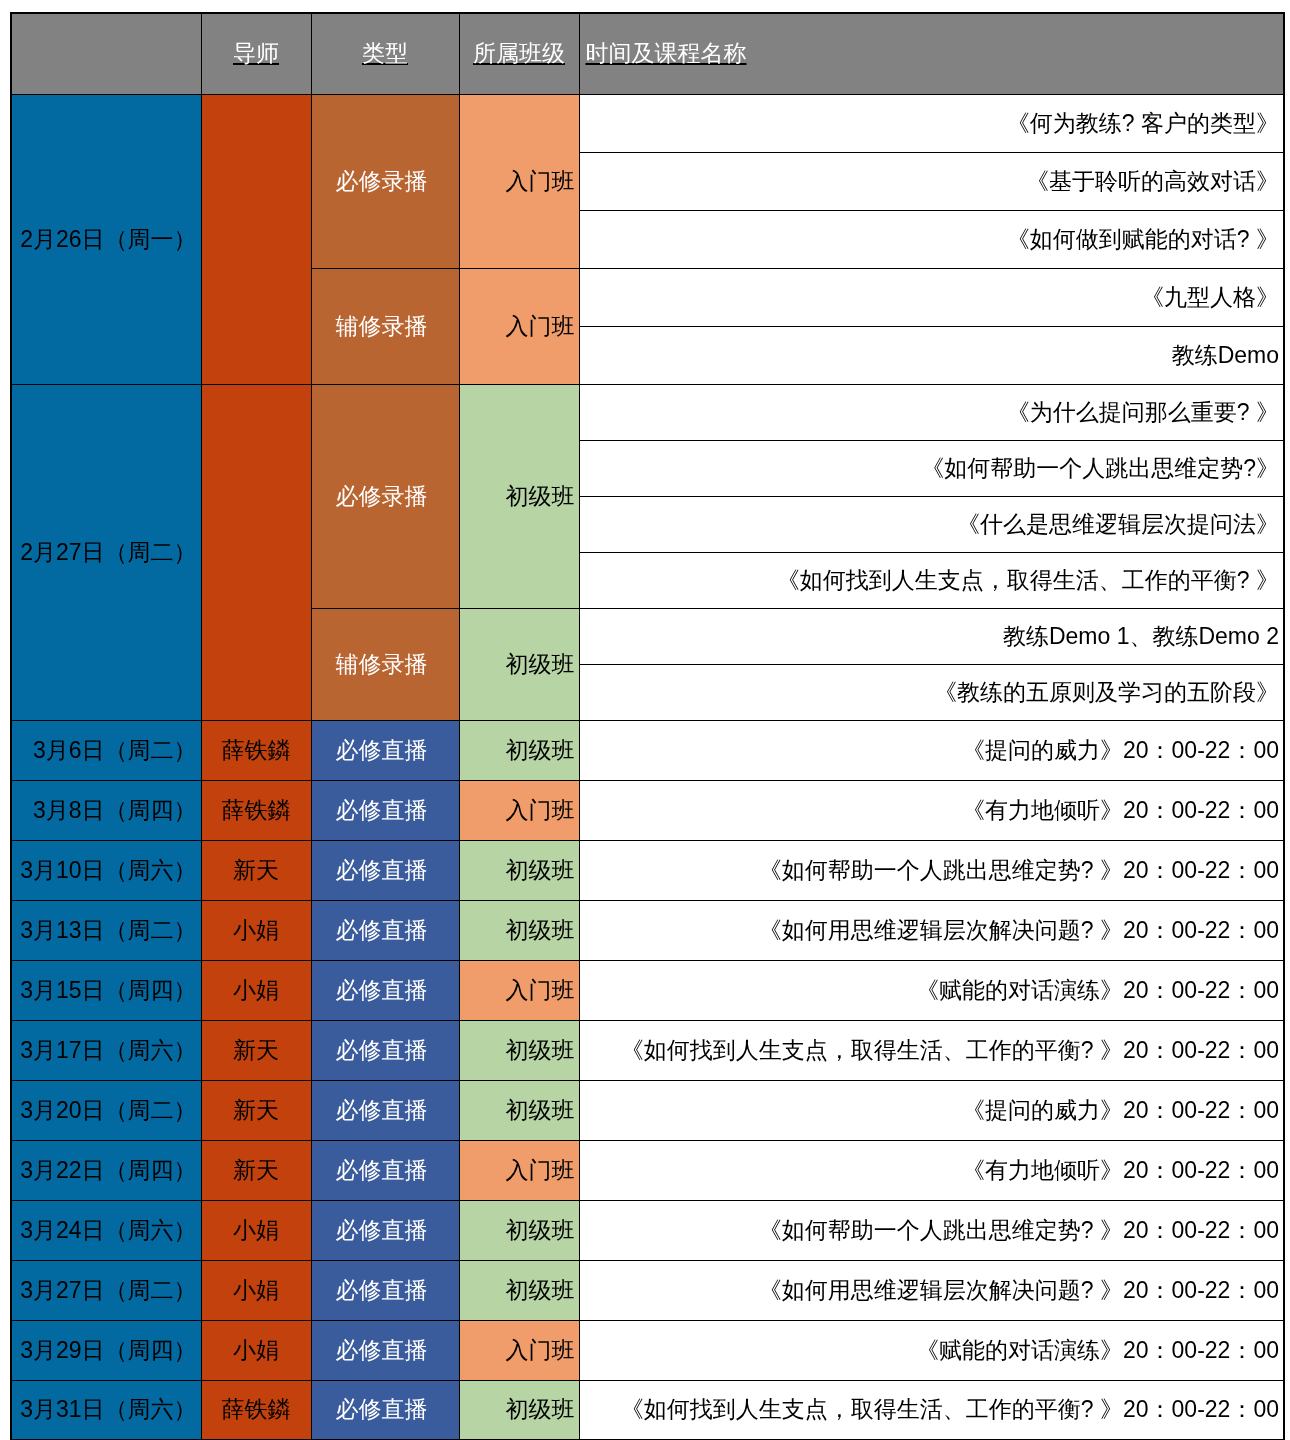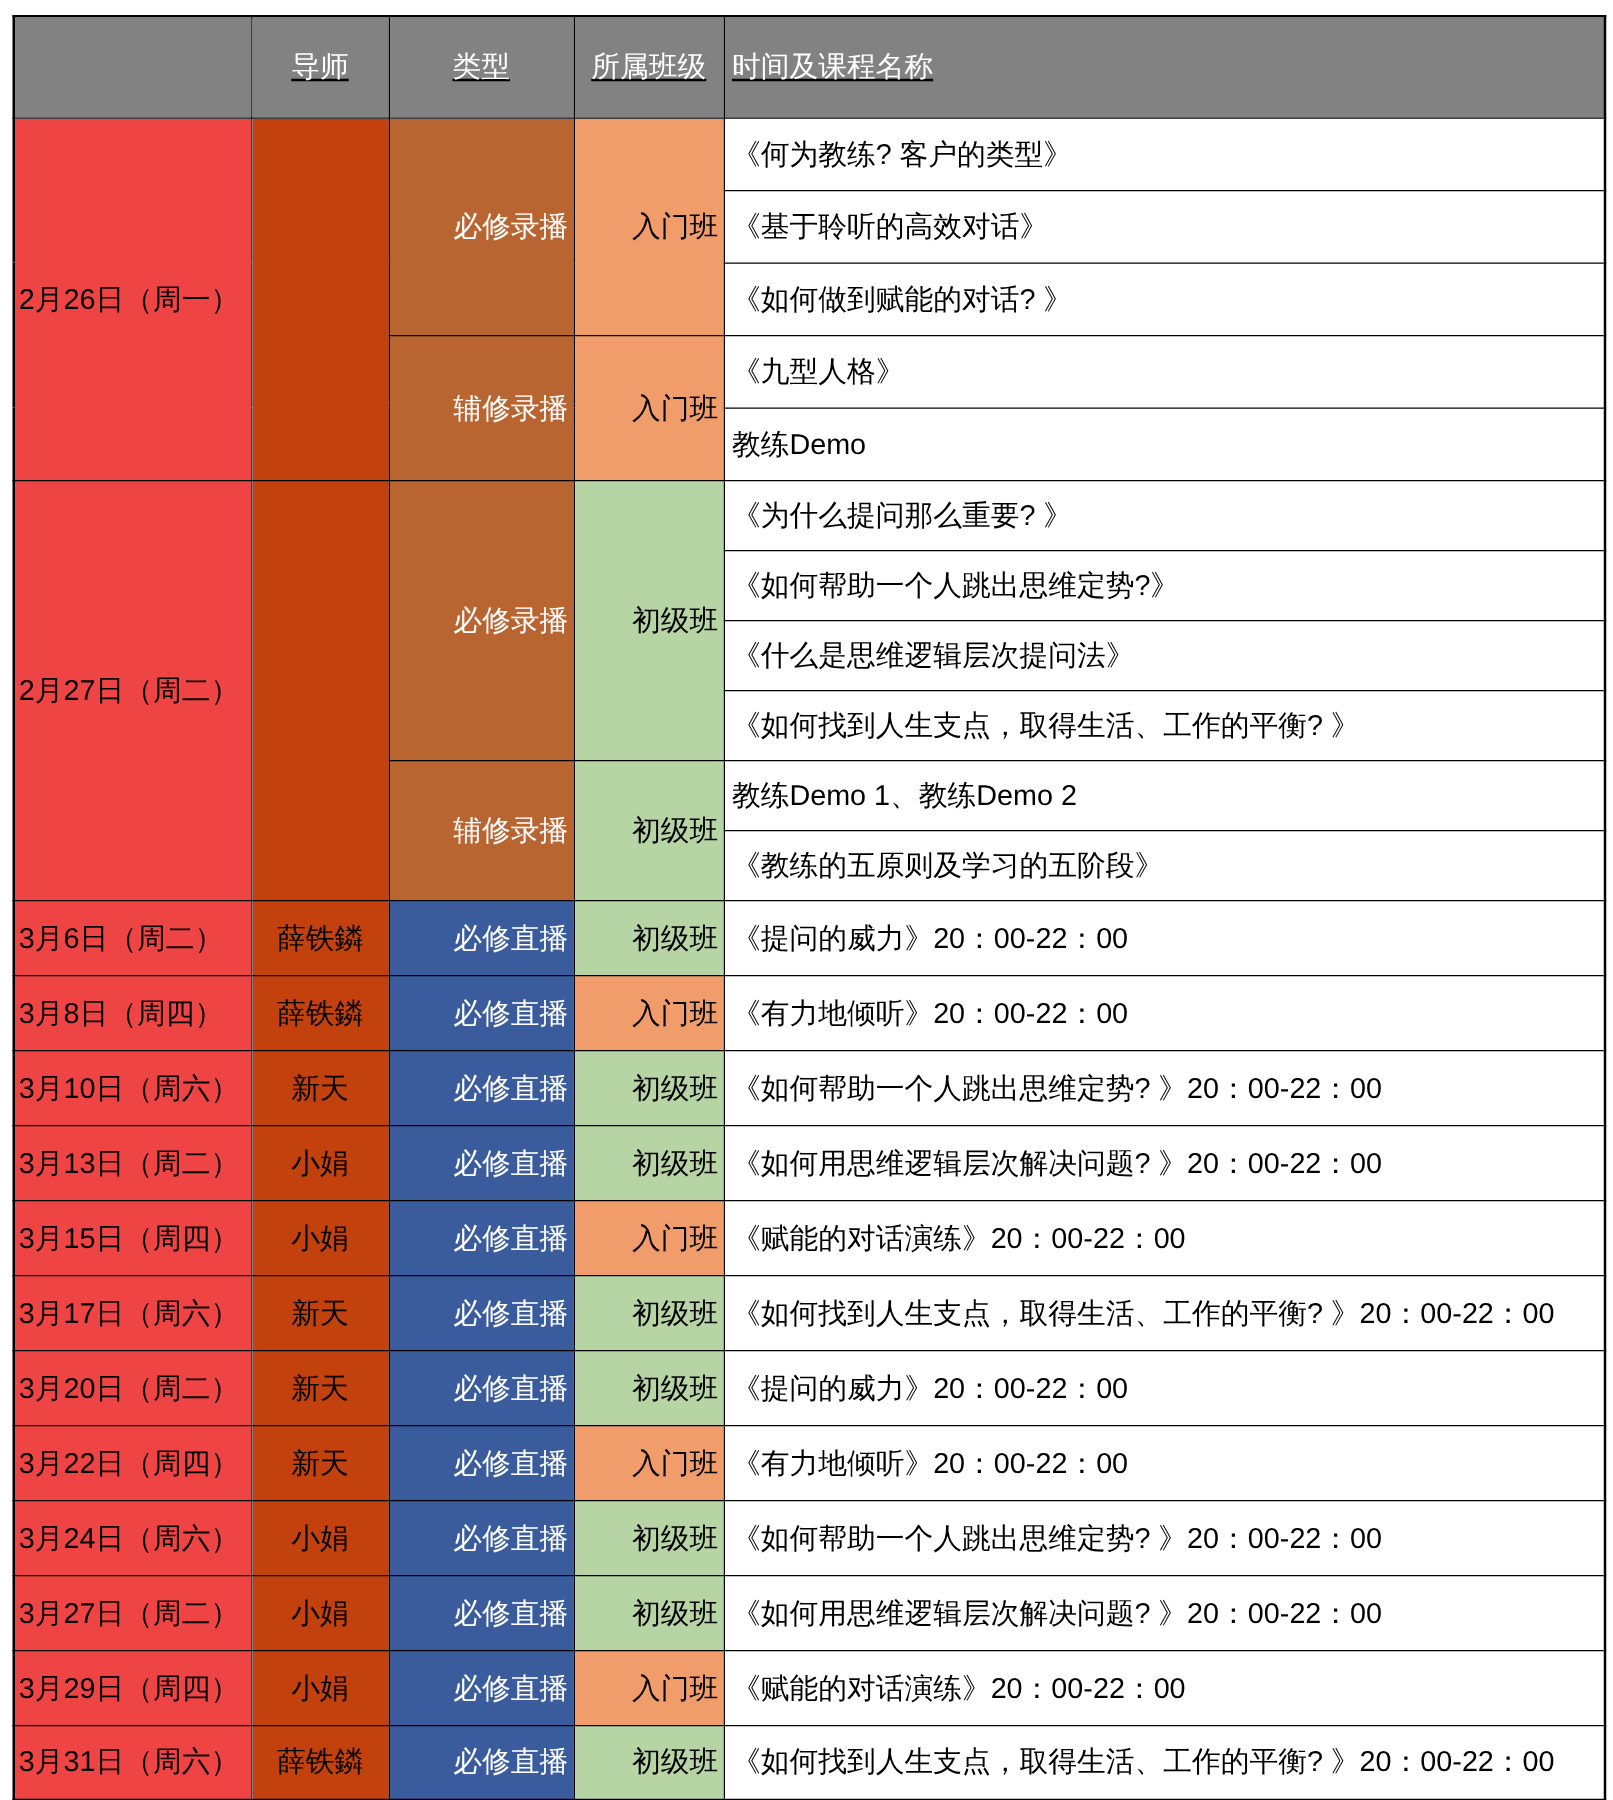--- a/index.html
+++ b/index.html
@@ -23,29 +23,29 @@
     vertical-align:middle;
     overflow:hidden;
     white-space:nowrap;
   }
   tr.hdr{height:81px;text-decoration:underline;}
   tr.rh1{height:58px;}
   tr.rh2{height:56px;}
   tr.rh3{height:60px;}
   .hdr th{background:var(--header_bg);color:var(--header_text);text-align:center;}
   .hdr th.course-h{text-align:left;padding-left:6px;}
-  td.date{ text-align:left;padding-left:3px;background:#ef4444;}
+  td.date{ text-align:right;padding-left:3px;background:#0369a1;}
   td.mentor{text-align:center;background:#c2410c;}
-  td.type{ text-align:right;color:var(--type_text);padding-left:24px;}
+  td.type{ text-align:left;color:var(--type_text);padding-left:24px;}
   td.type.recorded{background:var(--recorded_bg);}
   td.type.live{background:var(--live_bg);}
   td.cls{text-align:right;}
   td.cls.intro{background:var(--intro_bg);}
   td.cls.beginner{background:var(--beginner_bg);padding-left:17px;}
-  td.course{text-align:left;padding-left:6px;background:#fff;}
+  td.course{text-align:right;padding-left:6px;background:#fff;}
 </style>
 </head>
 <body>
 
 <table class="schedule">
   <colgroup>
     <col style="width:190px">
       <col style="width:110px">
       <col style="width:148px">
       <col style="width:120px">

